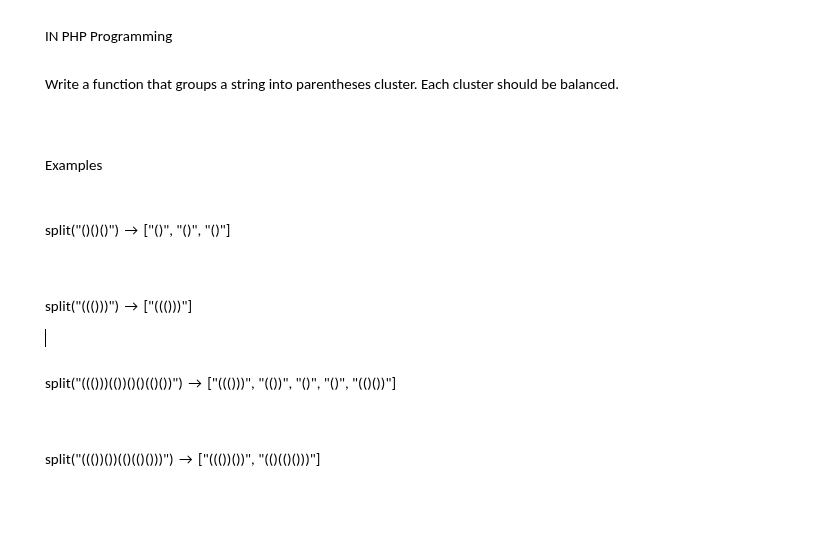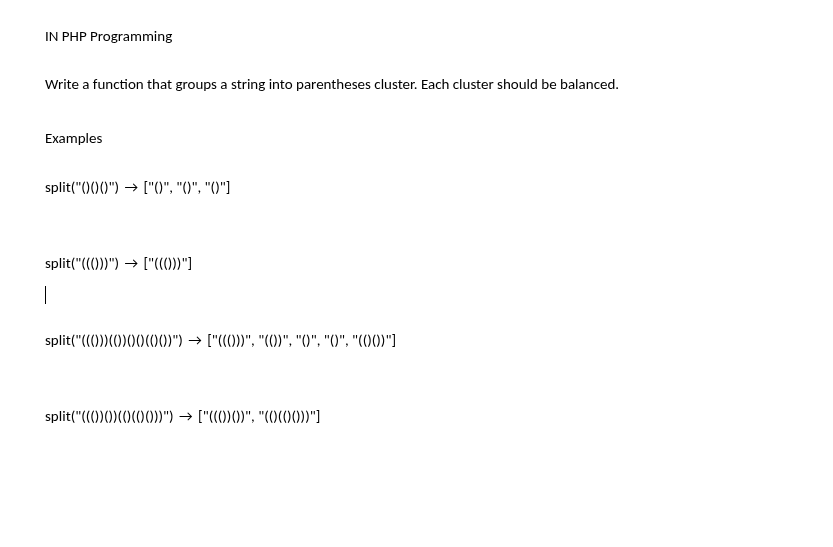--- a/index.html
+++ b/index.html
@@ -18,25 +18,25 @@
       position: relative;
     }
     .line {
       margin-bottom: 4px;
       line-height: 1.5;
     }
     .heading {
       margin-bottom: 24px;
     }
     .description {
-      margin-bottom: 30px;
+      margin-bottom: 57px;
       line-height: 1.7;
     }
     .examples-heading {
-      margin-bottom: 26px;
+      margin-bottom: 42px;
     }
     .example {
       margin-bottom: 54px;
     }
     .example-last {
       margin-bottom: 0;
     }
     .arrow {
       display: inline-block;
       margin: 0 2px;

